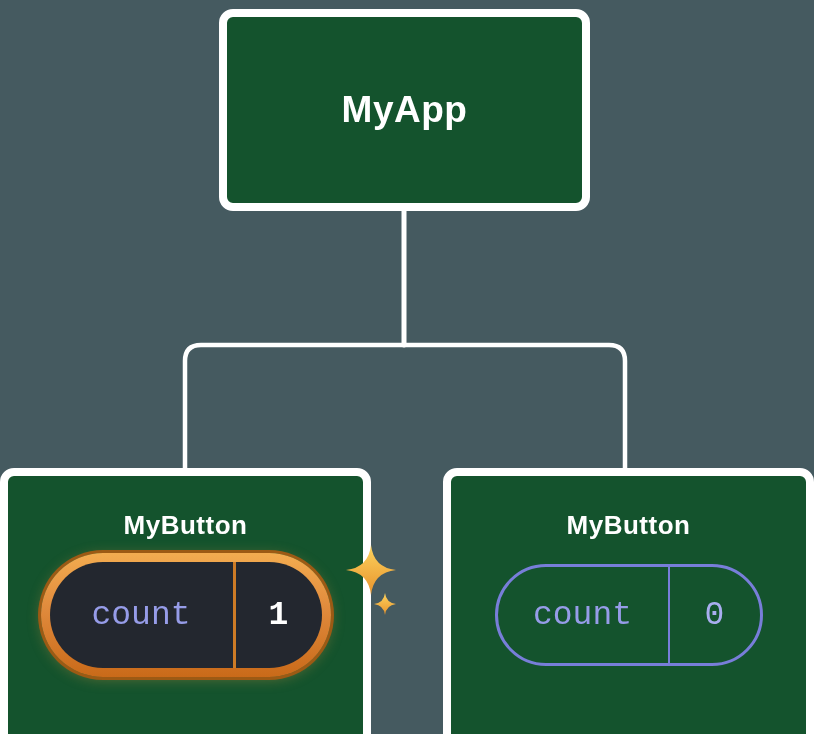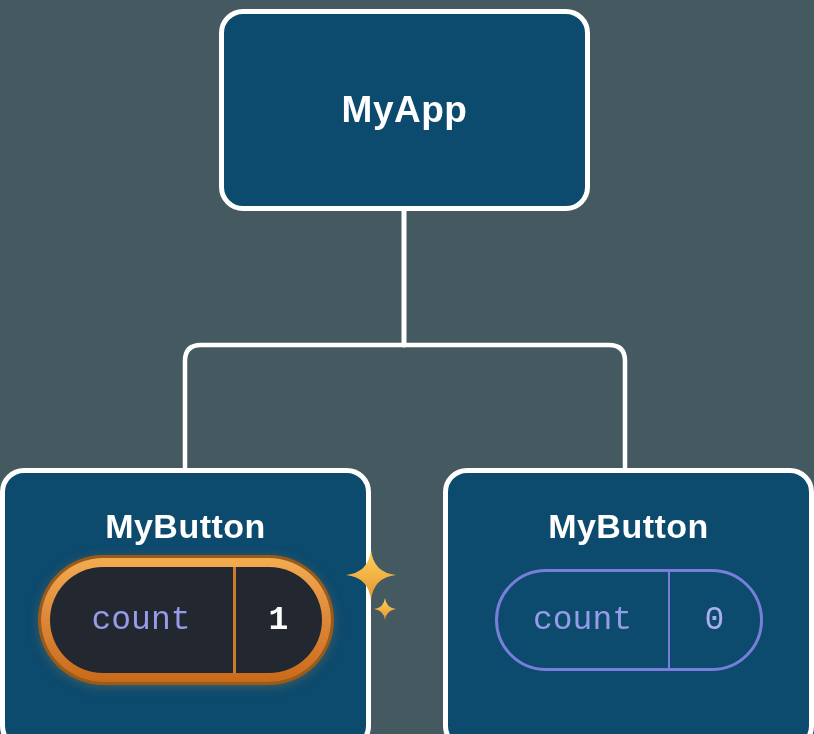--- a/index.html
+++ b/index.html
@@ -20,23 +20,23 @@
     overflow: hidden;
   }
   .connectors {
     position: absolute;
     left: 0;
     top: 0;
     pointer-events: none;
   }
   .node {
     position: absolute;
-    background: #0c4a6e;
-    border: 5px solid #ffffff;
-    border-radius: 24px;
+    background: #14532d;
+    border: 8px solid #ffffff;
+    border-radius: 14px;
     box-sizing: border-box;
   }
   .node-root {
     left: 219px;
     top: 9px;
     width: 371px;
     height: 202px;
     display: flex;
     align-items: center;
     justify-content: center;
@@ -53,21 +53,21 @@
     height: 282px;
     display: flex;
     flex-direction: column;
     align-items: center;
   }
   .node-child.left  { left: 0px; }
   .node-child.right { left: 443px; }
   .child-label {
     margin-top: 34px;
     color: #FFFFFF;
-    font-size: 34px;
+    font-size: 26px;
     font-weight: 700;
     letter-spacing: 0.5px;
   }
   .pill-row {
     position: relative;
     margin-top: 12px;
     font-family: Liberation Mono, monospace;
   }
   .pill-row.plain {
     margin-top: 23px;

